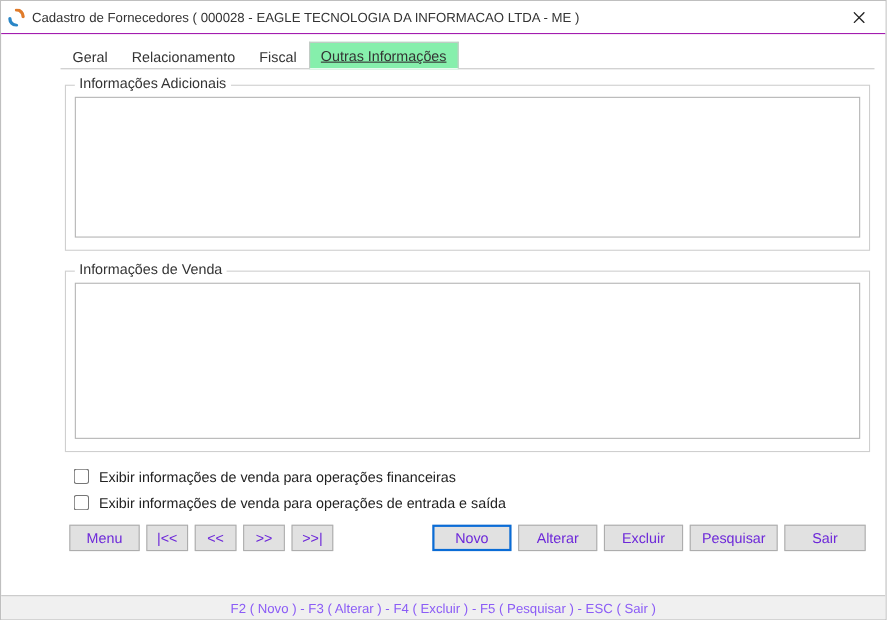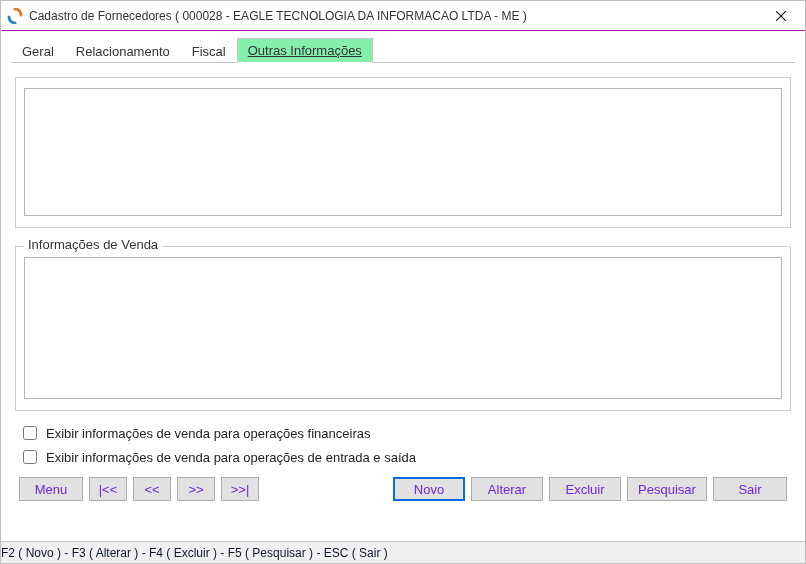--- a/index.html
+++ b/index.html
@@ -42,20 +42,21 @@
     font-size: 14px;
     color: #222;
   }
 
   
   .client {
     padding: 6px 10px 0 10px;
     height: calc(100% - 30px - 22px);
     display: flex;
     flex-direction: column;
+    margin-left: 44px;
   }
 
   
   .tabs {
     display: flex;
     align-items: flex-end;
     border-bottom: 1px solid #c8c8c8;
     height: 26px;
   }
   .tab {
@@ -158,23 +159,24 @@
   .btn.nav  { width: 38px; }
   .btn.action { width: 72px; }
   .btn.sair { width: 74px; }
 
   
   .statusbar {
     height: 22px;
     border-top: 1px solid #c8c8c8;
     background: #f0f0f0;
     font-size: 12px;
-    color: #0f172a;
-    display: flex;
-    align-items: center;
+    color: #8b5cf6;
+    display: flex;
+    align-items: center;
+    justify-content: center;
   }
 </style>
 </head>
 <body>
 
 <div class="titlebar">
   <span class="app-icon">
     <svg width="16" height="16" viewBox="0 0 16 16">
       <path d="M8 1 A6 6 0 0 1 14 7" fill="none" stroke="#e07b2a" stroke-width="3" stroke-linecap="round"></path>
       <path d="M8 15 A6 6 0 0 1 2 9" fill="none" stroke="#2a86c7" stroke-width="3" stroke-linecap="round"></path>
@@ -194,20 +196,21 @@
   <div class="tabs">
     <div class="tab">Geral</div>
     <div class="tab">Relacionamento</div>
     <div class="tab">Fiscal</div>
     <div class="tab active">Outras Informações</div>
   </div>
 
   <div class="tab-body">
 
     <div class="groupbox">
+      <span class="legend">Informações Adicionais</span>
       <textarea class="textarea h1" style=""></textarea>
     </div>
 
     <div class="groupbox">
       <span class="legend">Informações de Venda</span>
       <textarea class="textarea h2" style=""></textarea>
     </div>
 
     <label class="check-row">
       <input type="checkbox" style="">

